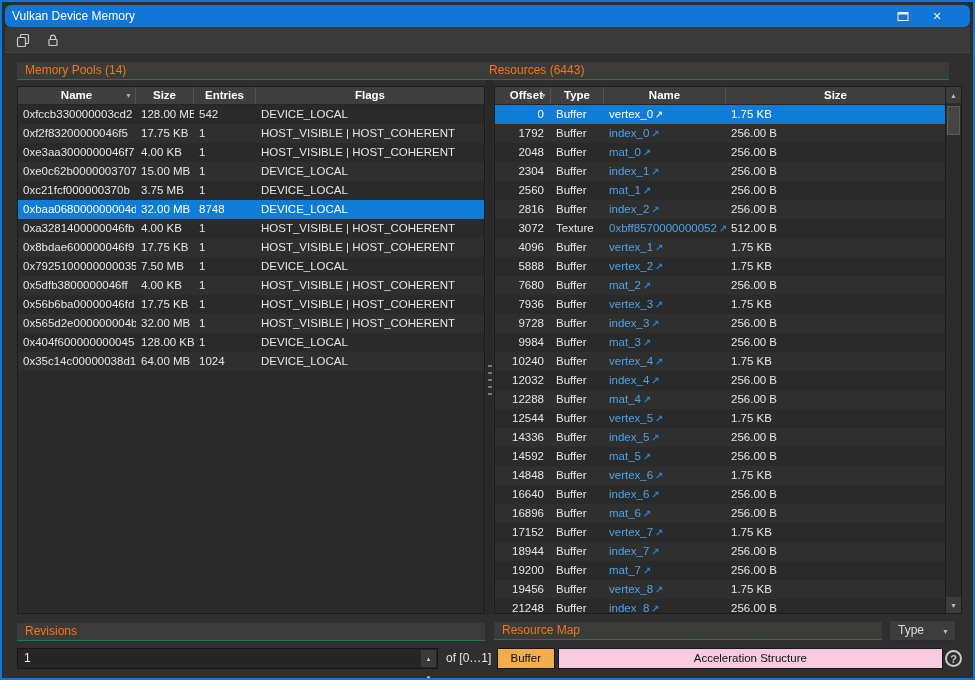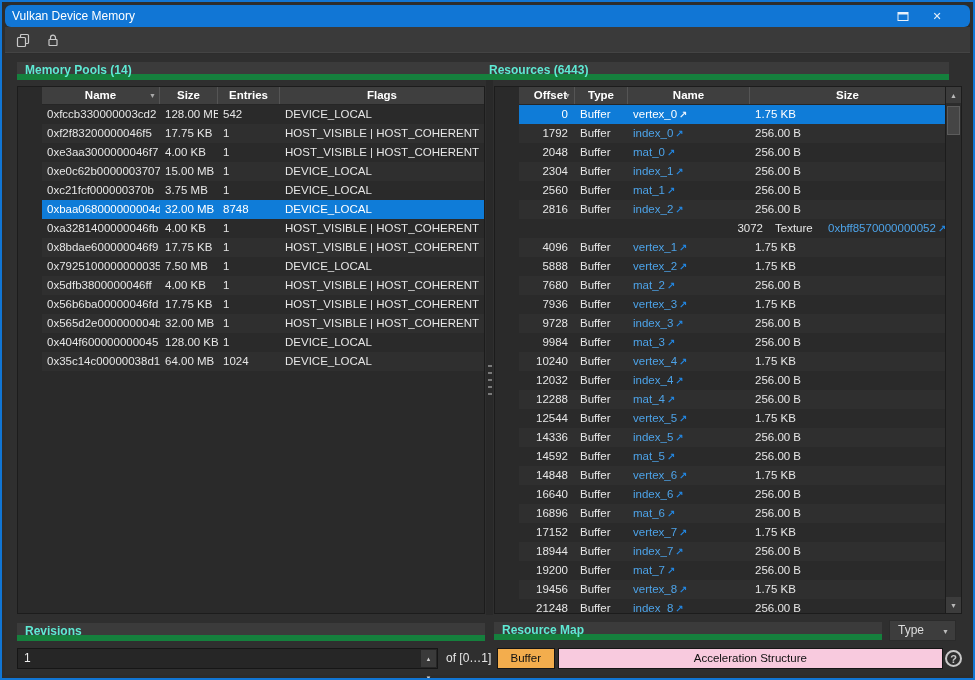--- a/index.html
+++ b/index.html
@@ -12,24 +12,24 @@
              color:#fff; font-size:12px; padding-left:7px;border-radius:6px; }
   .winbtns{ margin-left:auto; display:flex; align-items:center; gap:20px; padding-right:26px; }
   .winbtn{ width:14px; height:14px; display:flex; align-items:center; justify-content:center;
            color:#e9f1fa; font-size:11px; cursor:default; }
   .toolbar{ position:absolute; left:3px; right:3px; top:25px; height:26px; background:#3a3a3a;
             display:flex; align-items:center; padding-left:8px; gap:10px;
             border-bottom:1px solid #444; }
   .tbtn{ width:20px; height:20px; display:flex; align-items:center; justify-content:center; }
   .main{ position:absolute; left:3px; right:3px; top:52px; bottom:3px; background:#2f2f2f; }
 
-  .phead{ position:absolute; height:18px; background:#3b3b3b; border-bottom:6px solid #15803d;
-          color:#5eead4; font-weight:bold; font-size:12px; line-height:17px; padding-left:8px; }
-
-  .tbl{ position:absolute; border:1px solid #1c1c1c; background:#2a2a2a; overflow:hidden;padding-left:24px; }
+  .phead{ position:absolute; height:18px; background:#3b3b3b; border-bottom:1px solid #15803d;
+          color:#f97316; font-weight:normal; font-size:12px; line-height:17px; padding-left:8px; }
+
+  .tbl{ position:absolute; border:1px solid #1c1c1c; background:#2a2a2a; overflow:hidden; }
   .thead{ display:flex; height:18px; background:#3f3f3f; border-bottom:1px solid #262626; }
   .hc{ position:relative; color:#fff; font-weight:bold; font-size:11.5px; line-height:17px;
        text-align:center; border-right:1px solid #555; }
   .hc:last-child{ border-right:none; }
   .sort{ position:absolute; right:3px; top:5px; font-size:7px; color:#a9a9a9; line-height:7px; }
   .tbody{ overflow:hidden; }
   .trow{ display:flex; height:19px; line-height:19px; font-size:11.5px; color:#e6e6e6;
          background:#2a2a2a;justify-content:flex-end; }
   .trow.alt{ background:#2f2f2f; }
   .trow.sel{ background:var(--sel,#0f7cd8); color:#fff; }
@@ -261,20 +261,21 @@
             <div class="trow alt">
               <div class="c rs-c0">2816</div>
               <div class="c rs-c1">Buffer</div>
               <div class="c rs-c2"><a class="lnk">index_2</a><span class="go">↗</span></div>
               <div class="c rs-c3">256.00 B</div>
             </div>
             <div class="trow">
               <div class="c rs-c0">3072</div>
               <div class="c rs-c1">Texture</div>
               <div class="c rs-c2"><a class="lnk">0xbff8570000000052</a><span class="go">↗</span></div>
+              <div class="c rs-c3">512.00 B</div>
             </div>
             <div class="trow alt">
               <div class="c rs-c0">4096</div>
               <div class="c rs-c1">Buffer</div>
               <div class="c rs-c2"><a class="lnk">vertex_1</a><span class="go">↗</span></div>
               <div class="c rs-c3">1.75 KB</div>
             </div>
             <div class="trow">
               <div class="c rs-c0">5888</div>
               <div class="c rs-c1">Buffer</div>

